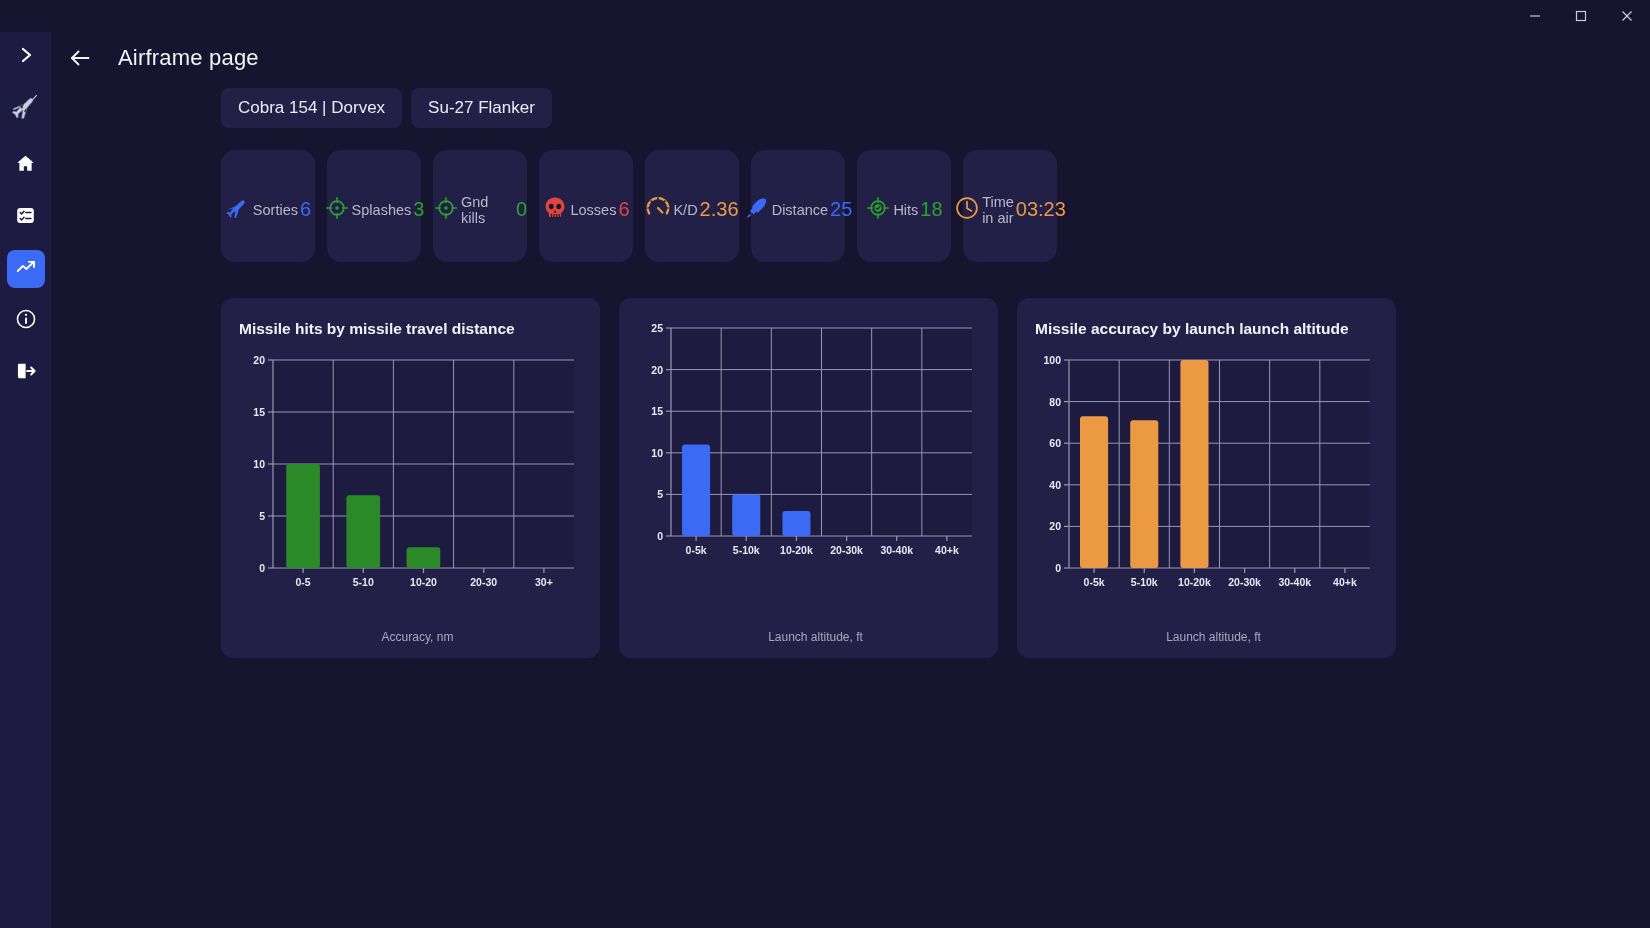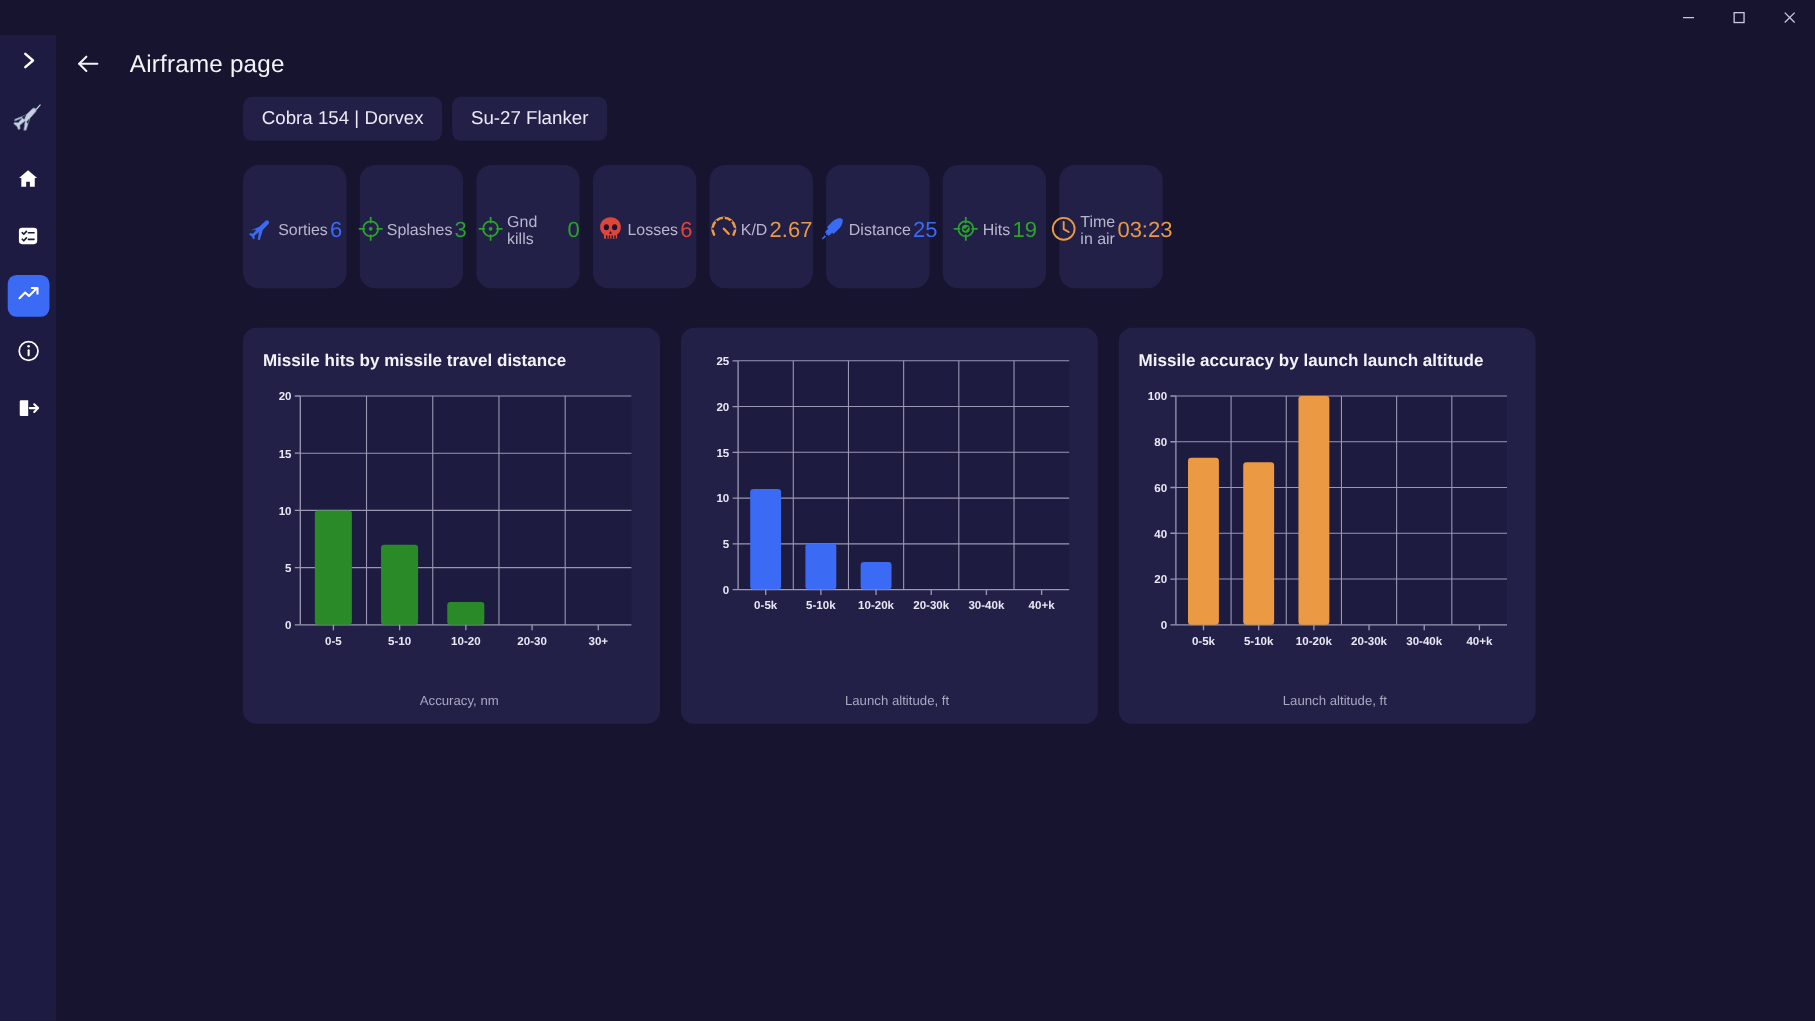--- a/index.html
+++ b/index.html
@@ -258,21 +258,21 @@
         <path d="M5.1 22.6 A12.6 12.6 0 1 1 26.9 22.6"></path>
         <line x1="16" y1="3.6" x2="16" y2="7.0" stroke="#222047" stroke-width="2.1"></line>
         <line x1="7.4" y1="7.4" x2="9.8" y2="9.8" stroke="#222047" stroke-width="2.1"></line>
         <line x1="24.6" y1="7.4" x2="22.2" y2="9.8" stroke="#222047" stroke-width="2.1"></line>
         <line x1="3.9" y1="16" x2="7.2" y2="16" stroke="#222047" stroke-width="2.1"></line>
         <line x1="28.1" y1="16" x2="24.8" y2="16" stroke="#222047" stroke-width="2.1"></line>
         <line x1="16" y1="16" x2="21.4" y2="21.6" stroke="#eb9a43" stroke-width="2.6"></line>
       </svg>
         </div>
         <div class="stat-label">K/D</div>
-        <div class="stat-value" style="color:#eb9a43">2.67</div>
+        <div class="stat-value" style="color:#eb9a43">2.36</div>
       </div>
       <div class="stat-card">
         <div class="stat-icon">
           <svg width="26" height="26" viewBox="0 0 32 32" fill="#3b6af5">
         <path d="M24.6 4.0 c-4.2 0.4 -7.6 2.2 -10.5 5.4 l-4.5 5.0 1.4 1.4 -4.0 4.3 2.0 0.4 -0.6 2.4 2.4 -0.6 0.4 2.0 4.3 -4.0 1.4 1.4 5.0 -4.5 c3.2 -2.9 5.0 -6.3 5.4 -10.5 0.1 -1.2 -0.7 -2.0 -1.9 -1.9 Z"></path>
         <path d="M7.0 23.2 l-3.3 4.0 0.9 0.9 4.0 -3.3 Z"></path>
       </svg>
         </div>
         <div class="stat-label">Distance</div>
         <div class="stat-value" style="color:#3b6af5">25</div>
@@ -283,21 +283,21 @@
         <circle cx="16" cy="16" r="8.4"></circle>
         <circle cx="16" cy="16" r="4.5" fill="#29a329" stroke="none"></circle>
         <polyline points="13.9,16.2 15.4,17.7 18.3,14.4" stroke="#222047" stroke-width="1.7" fill="none" stroke-linejoin="round"></polyline>
         <line x1="16" y1="3.4" x2="16" y2="9.0"></line>
             <line x1="16" y1="23" x2="16" y2="28.6"></line>
         <line x1="3.4" y1="16" x2="9.0" y2="16"></line>
             <line x1="23" y1="16" x2="28.6" y2="16"></line>
       </svg>
         </div>
         <div class="stat-label">Hits</div>
-        <div class="stat-value" style="color:#29a329">19</div>
+        <div class="stat-value" style="color:#29a329">18</div>
       </div>
       <div class="stat-card">
         <div class="stat-icon">
           <svg width="26" height="26" viewBox="0 0 32 32" fill="none" stroke="#eb9a43" stroke-width="2.1" stroke-linecap="round">
         <circle cx="16" cy="16" r="12.2"></circle>
         <polyline points="16,8.2 16,16.4 21.6,19.6" stroke-linejoin="round"></polyline>
       </svg>
         </div>
         <div class="stat-label">Time in air</div>
         <div class="stat-value" style="color:#eb9a43">03:23</div>

